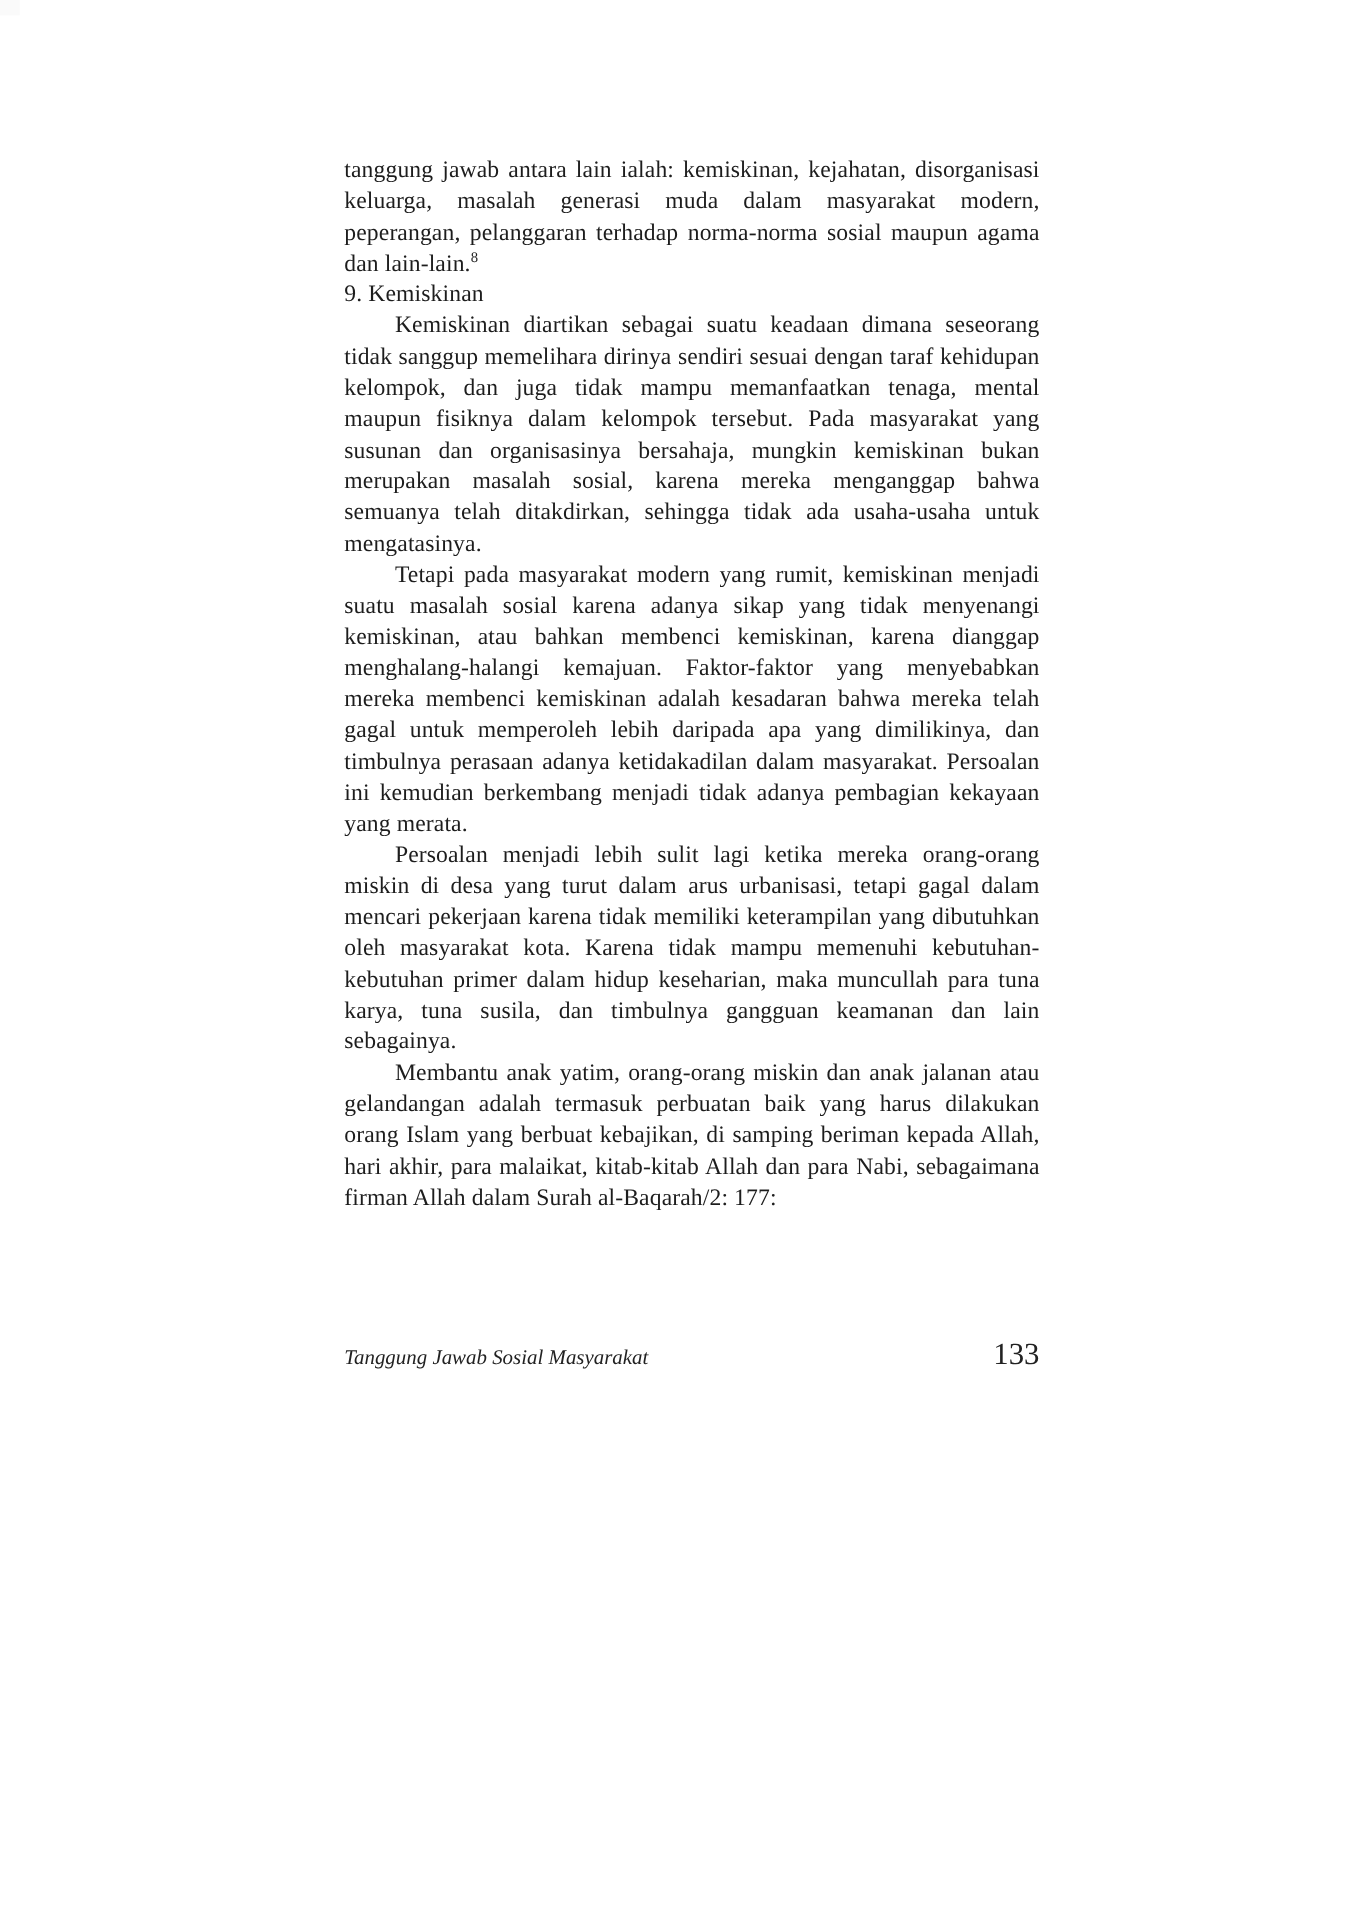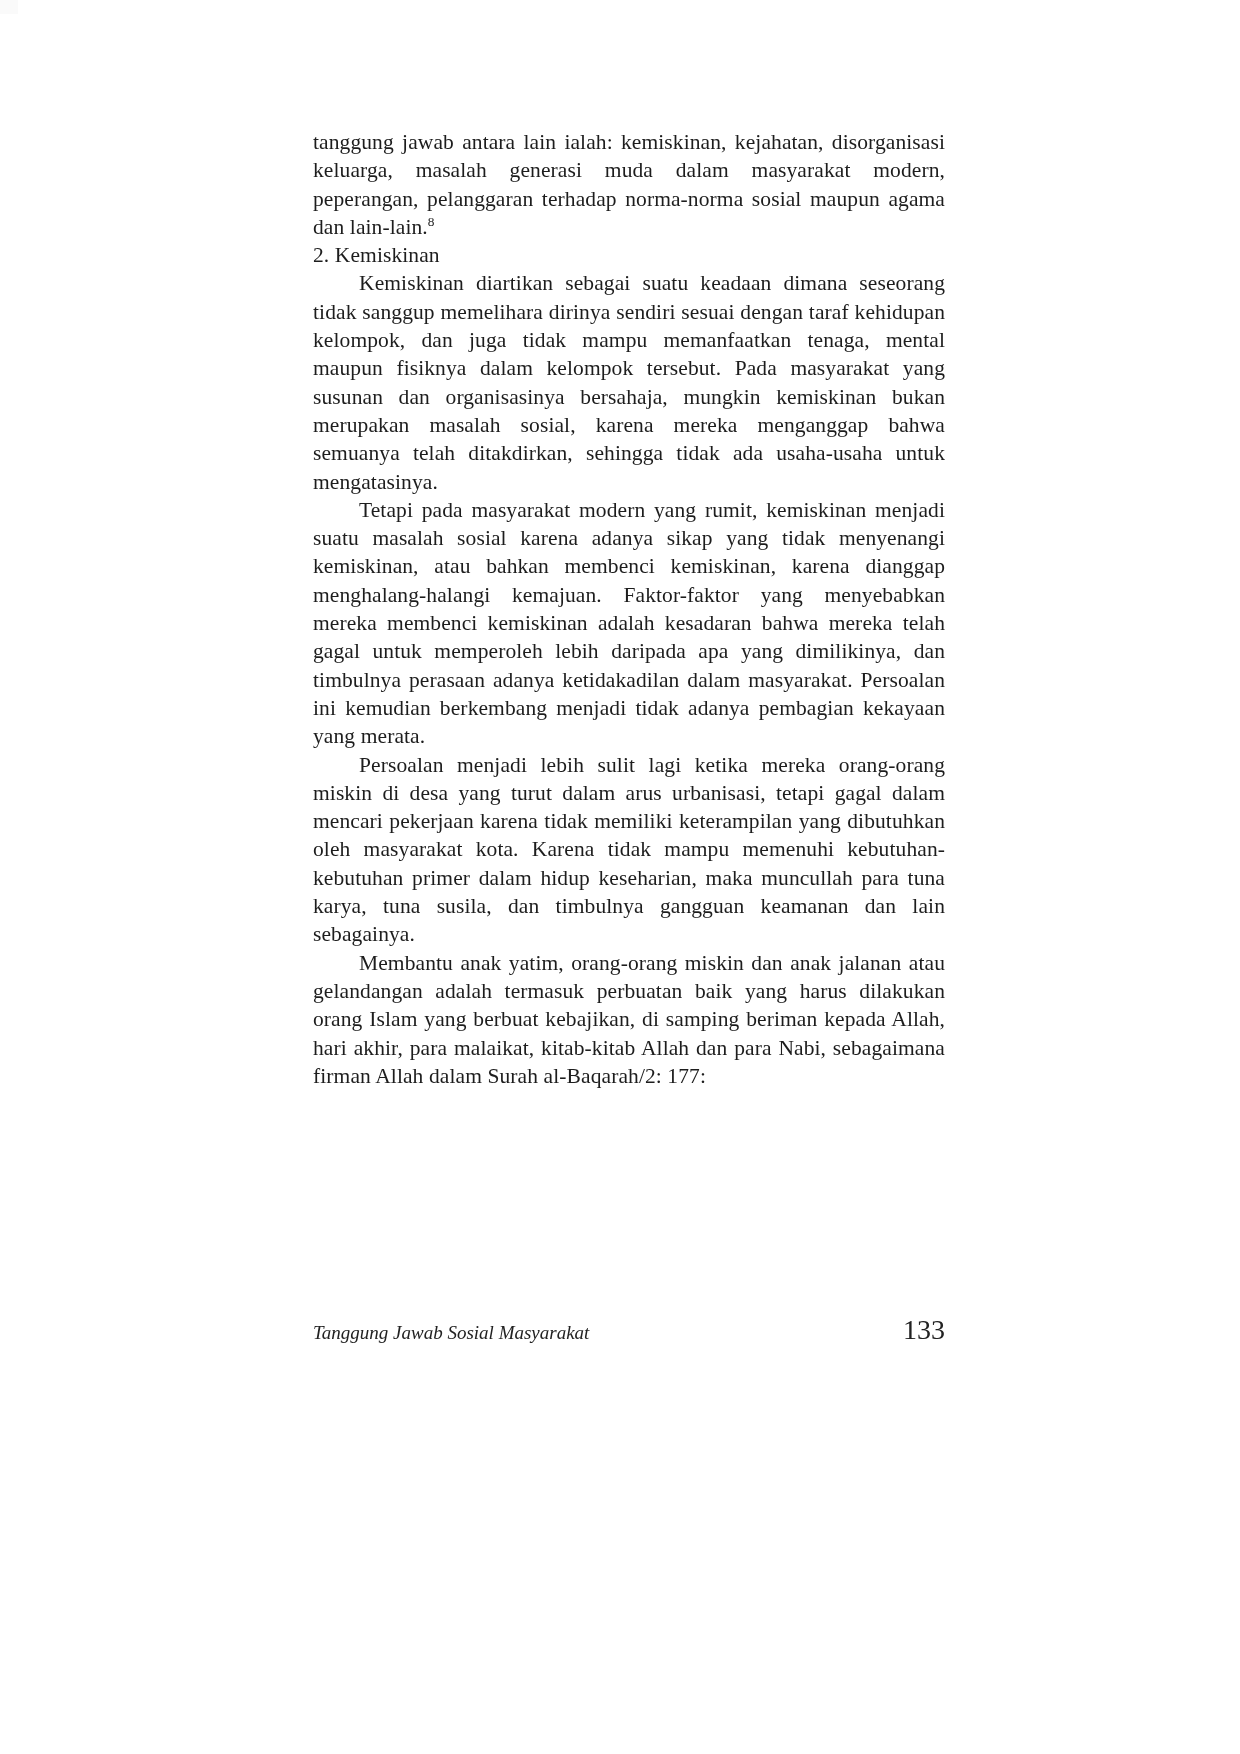--- a/index.html
+++ b/index.html
@@ -19,21 +19,21 @@
   
   .scan-corner {
     position: absolute;
     left: 0; top: 0;
     width: 18px; height: 14px;
     background: #fafafa;
   }
   .text-block {
     position: absolute;
     left: 313px;
-    top: 128px;
+    top: 140px;
     width: 632px;
     font-size: 21.5px;
     line-height: 28.3px;
     text-align: justify;
     letter-spacing: 0.1px;
   }
   .body-par {
     margin: 0;
     text-indent: 46px;
   }
@@ -41,21 +41,21 @@
     text-indent: 0;
   }
   .footnote-ref {
     font-size: 0.62em;
     line-height: 0;
     vertical-align: super;
   }
   .page-footer {
     position: absolute;
     left: 313px;
-    top: 1314px;
+    top: 1216px;
     width: 632px;
     display: flex;
     justify-content: space-between;
     align-items: baseline;
   }
   .footer-title {
     font-style: italic;
     font-size: 19px;
     color: #222222;
   }
@@ -66,21 +66,21 @@
 </style>
 </head>
 <body>
 
 <div class="page">
   <div class="scan-corner"></div>
 
   <main class="text-block">
     <p class="body-par no-indent"><span>tanggung jawab antara lain ialah: kemiskinan, kejahatan, disorganisasi keluarga, masalah generasi muda dalam masyarakat modern, peperangan, pelanggaran terhadap norma-norma sosial maupun agama dan lain-lain.</span><sup class="footnote-ref">8</sup></p>
 
-    <p class="body-par no-indent">2. Kemiskinan</p>
+    <p class="body-par no-indent">9. Kemiskinan</p>
 
     <p class="body-par">Kemiskinan diartikan sebagai suatu keadaan dimana seseorang tidak sanggup memelihara dirinya sendiri sesuai dengan taraf kehidupan kelompok, dan juga tidak mampu memanfaatkan tenaga, mental maupun fisiknya dalam kelompok tersebut. Pada masyarakat yang susunan dan organisasinya bersahaja, mungkin kemiskinan bukan merupakan masalah sosial, karena mereka menganggap bahwa semuanya telah ditakdirkan, sehingga tidak ada usaha-usaha untuk mengatasinya.</p>
 
     <p class="body-par">Tetapi pada masyarakat modern yang rumit, kemiskinan menjadi suatu masalah sosial karena adanya sikap yang tidak menyenangi kemiskinan, atau bahkan membenci kemiskinan, karena dianggap menghalang-halangi kemajuan. Faktor-faktor yang menyebabkan mereka membenci kemiskinan adalah kesadaran bahwa mereka telah gagal untuk memperoleh lebih daripada apa yang dimilikinya, dan timbulnya perasaan adanya ketidakadilan dalam masyarakat. Persoalan ini kemudian berkembang menjadi tidak adanya pembagian kekayaan yang merata.</p>
 
     <p class="body-par">Persoalan menjadi lebih sulit lagi ketika mereka orang-orang miskin di desa yang turut dalam arus urbanisasi, tetapi gagal dalam mencari pekerjaan karena tidak memiliki keterampilan yang dibutuhkan oleh masyarakat kota. Karena tidak mampu memenuhi kebutuhan-kebutuhan primer dalam hidup keseharian, maka muncullah para tuna karya, tuna susila, dan timbulnya gangguan keamanan dan lain sebagainya.</p>
 
     <p class="body-par">Membantu anak yatim, orang-orang miskin dan anak jalanan atau gelandangan adalah termasuk perbuatan baik yang harus dilakukan orang Islam yang berbuat kebajikan, di samping beriman kepada Allah, hari akhir, para malaikat, kitab-kitab Allah dan para Nabi, sebagaimana firman Allah dalam Surah al-Baqarah/2: 177:</p>
   </main>
 

